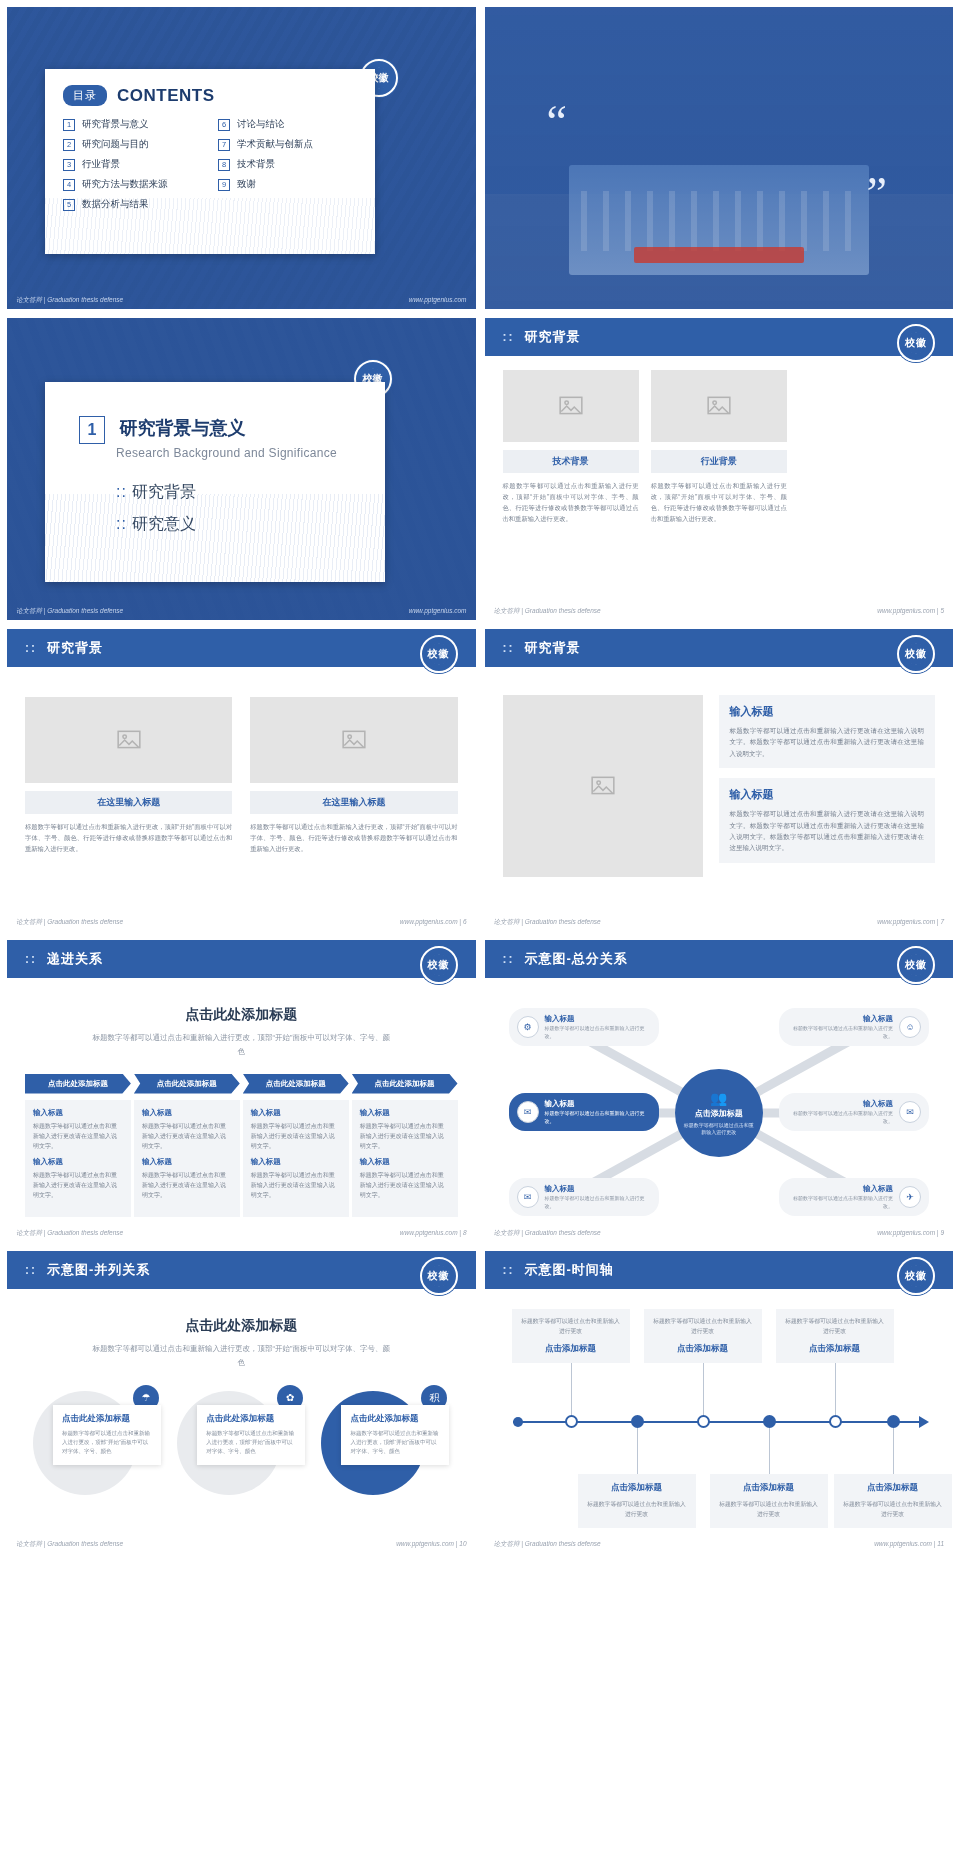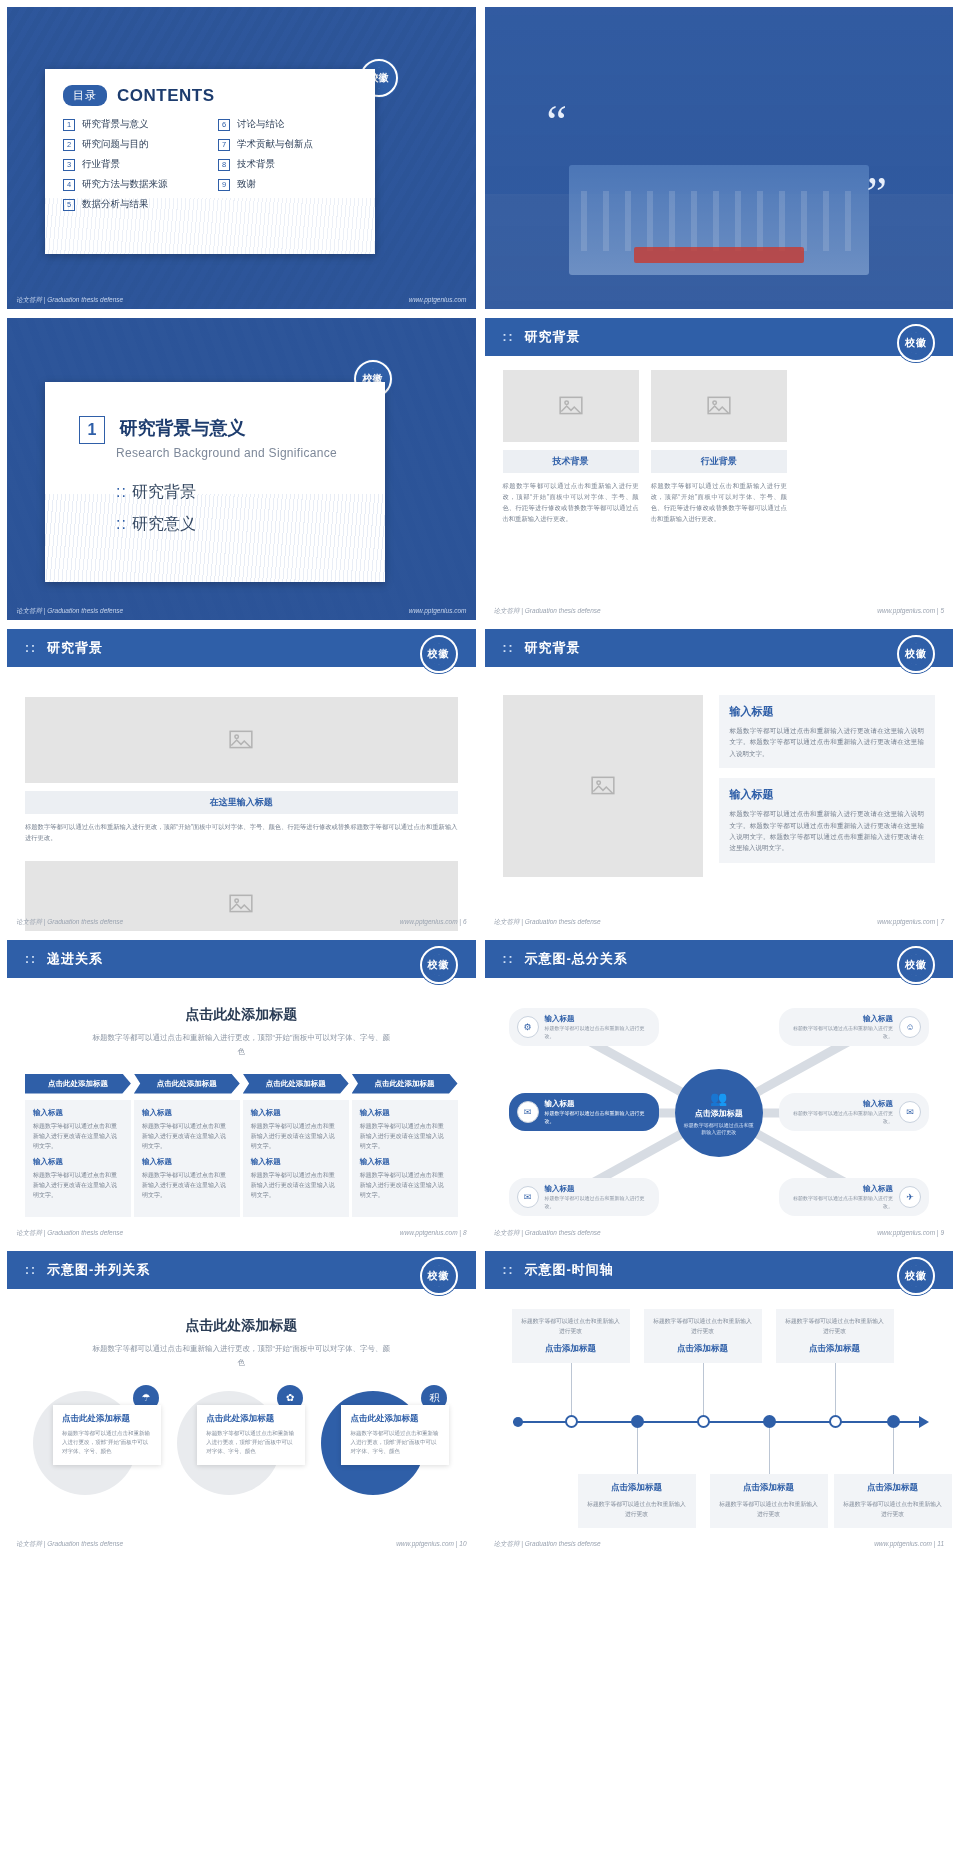--- a/index.html
+++ b/index.html
@@ -167,21 +167,21 @@
   .sec-list .d { color: #2f5fa8; margin-right: 5px; letter-spacing: 1px; }
   
   .three { display: grid; grid-template-columns: 1fr 1fr 1fr; gap: 12px; }
   .three .imgph { height: 72px; }
   .cap {
     background: #eceff3; color: #2f5fa8; text-align: center;
     font-size: 9px; font-weight: bold; padding: 5px 0; margin-top: 8px;
   }
   .ptxt { font-size: 6.3px; color: #76808f; line-height: 1.75; margin-top: 7px; text-align: justify; }
   
-  .two { display: grid; grid-template-columns: 1fr; gap: 18px; padding-top: 16px; }
+  .two { display: grid; grid-template-columns: 1fr 1fr; gap: 18px; padding-top: 16px; }
   .two .imgph { height: 86px; }
   
   .split { display: grid; grid-template-columns: 200px 1fr; gap: 16px; padding-top: 14px; }
   .split .imgph { height: 182px; }
   .blk-title { color: #2f5fa8; font-size: 11px; font-weight: bold; margin-bottom: 6px; }
   .blk {
     background: #f2f4f7; padding: 9px 11px; margin-bottom: 10px;
   }
   .blk .ptxt { font-size: 6.5px; margin-top: 0; }
   

